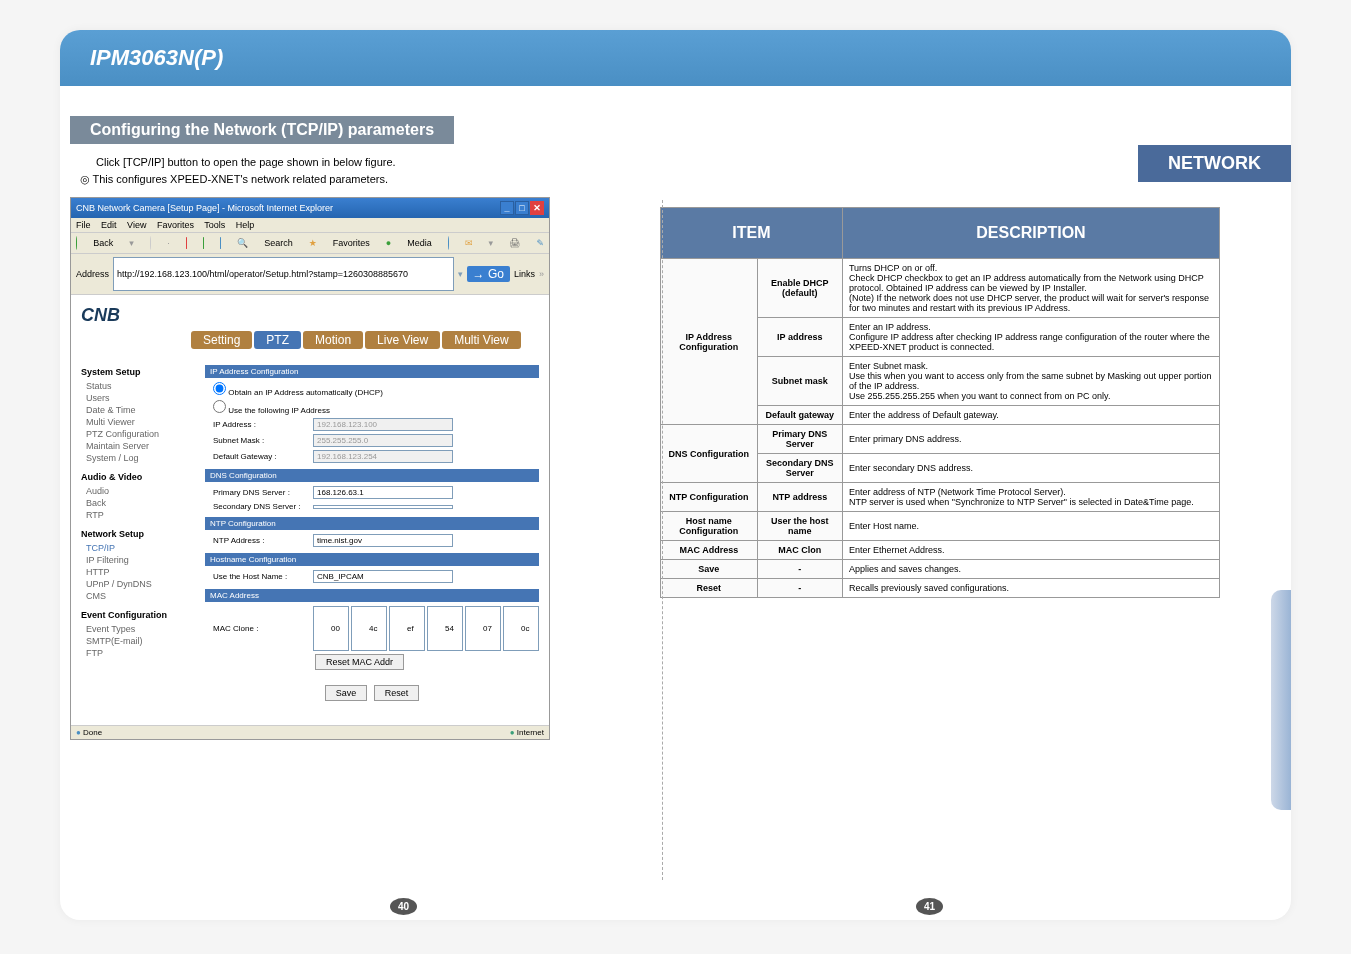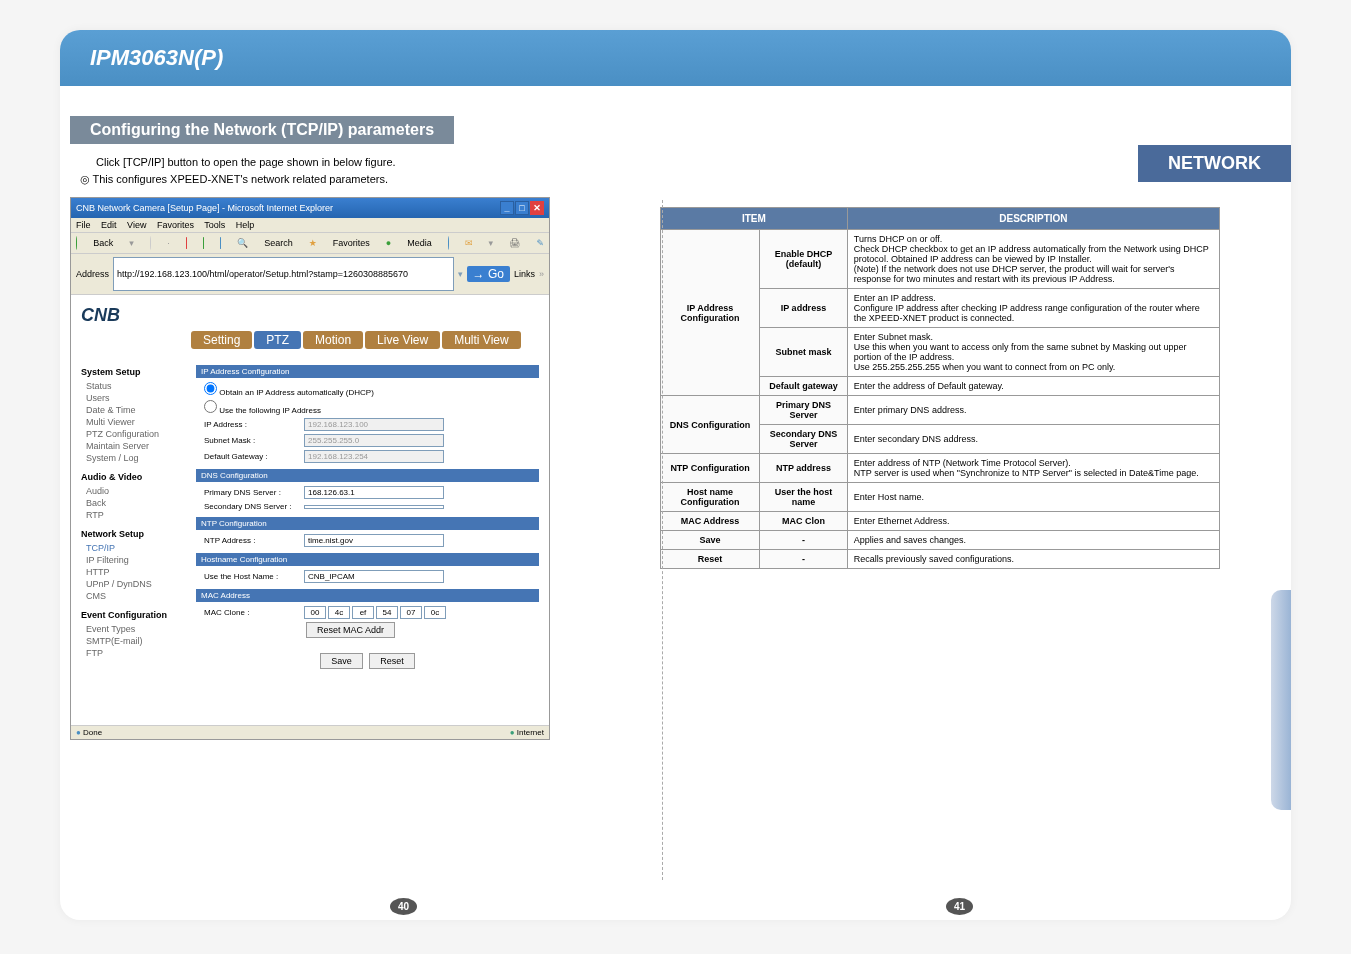--- a/index.html
+++ b/index.html
@@ -152,21 +152,21 @@
       border-radius: 3px;
       color: white;
     }
     .tab-setting { background: #b08040; }
     .tab-ptz { background: #4575b4; }
     .tab-motion { background: #b08040; }
     .tab-live { background: #b08040; }
     .tab-multi { background: #b08040; }
     .setup-layout {
       display: flex;
-      gap: 15px;
+      gap: 26px;
     }
     .sidebar {
       width: 100px;
       font-size: 9px;
     }
     .sidebar-section {
       font-weight: bold;
       margin-top: 8px;
       margin-bottom: 3px;
     }
@@ -218,21 +218,21 @@
     }
     .mac-inputs {
       display: flex;
       gap: 2px;
     }
     .mac-input {
       width: 22px;
       border: 1px solid #7f9db9;
       text-align: center;
       font-size: 8px;
-      padding: 1px;
+      padding: 17px;
     }
     .btn-row {
       text-align: center;
       margin-top: 15px;
     }
     .form-btn {
       border: 1px solid #999;
       background: #f0f0f0;
       padding: 2px 10px;
       font-size: 9px;
@@ -248,23 +248,23 @@
     }
     .desc-table {
       border-collapse: collapse;
       width: 100%;
       font-size: 9px;
       margin-top: 10px;
     }
     .desc-table th {
       background: #5a7aa4;
       color: white;
-      padding: 5px;
+      padding: 16px;
       border: 1px solid #999;
-      font-size: 10px;
+      font-size: 16px;
     }
     .desc-table th.item-col { width: 160px; }
     .desc-table td {
       border: 1px solid #999;
       padding: 4px 6px;
       vertical-align: middle;
     }
     .desc-table td.cat, .desc-table td.sub {
       text-align: center;
       font-weight: bold;
@@ -274,21 +274,21 @@
       position: absolute;
       bottom: 5px;
       background: #555;
       color: white;
       padding: 3px 8px;
       border-radius: 50%;
       font-size: 10px;
       font-weight: bold;
     }
     .page-left { left: 330px; }
-    .page-right { right: 318px; margin-left: 8px; }
+    .page-right { right: 348px; margin-left: 8px; }
     .divider-line {
       position: absolute;
       left: 602px;
       top: 170px;
       bottom: 40px;
       border-left: 1px dashed #aaa;
     }
     .right-accent {
       position: absolute;
       right: 0;

